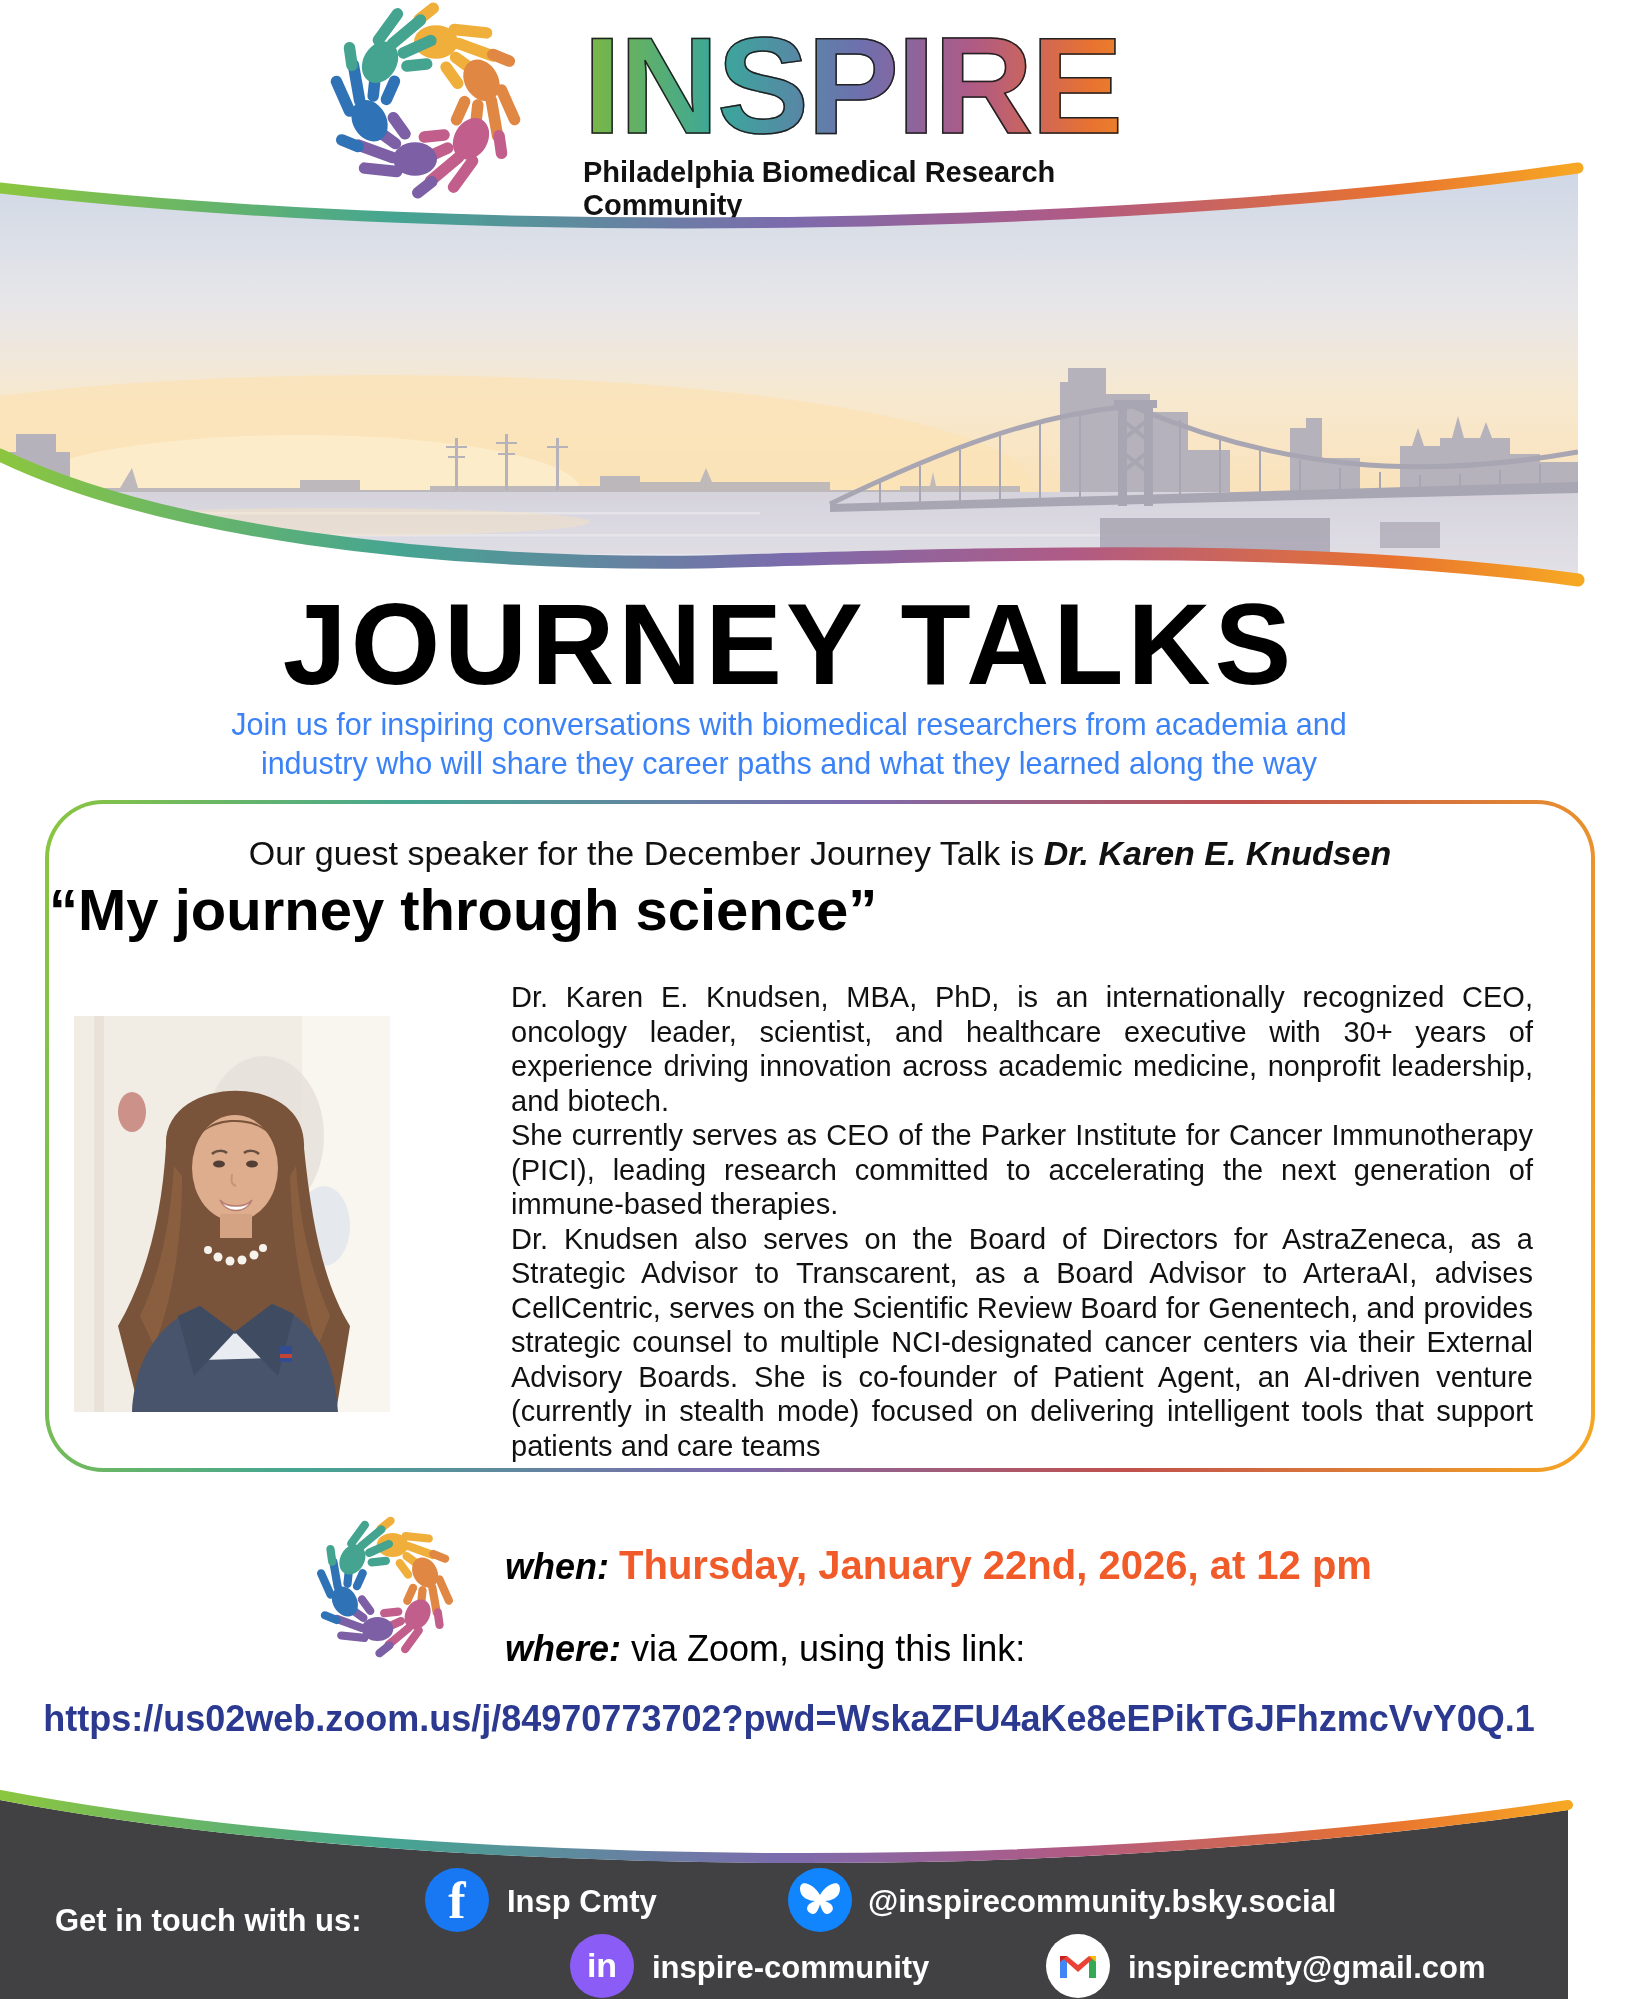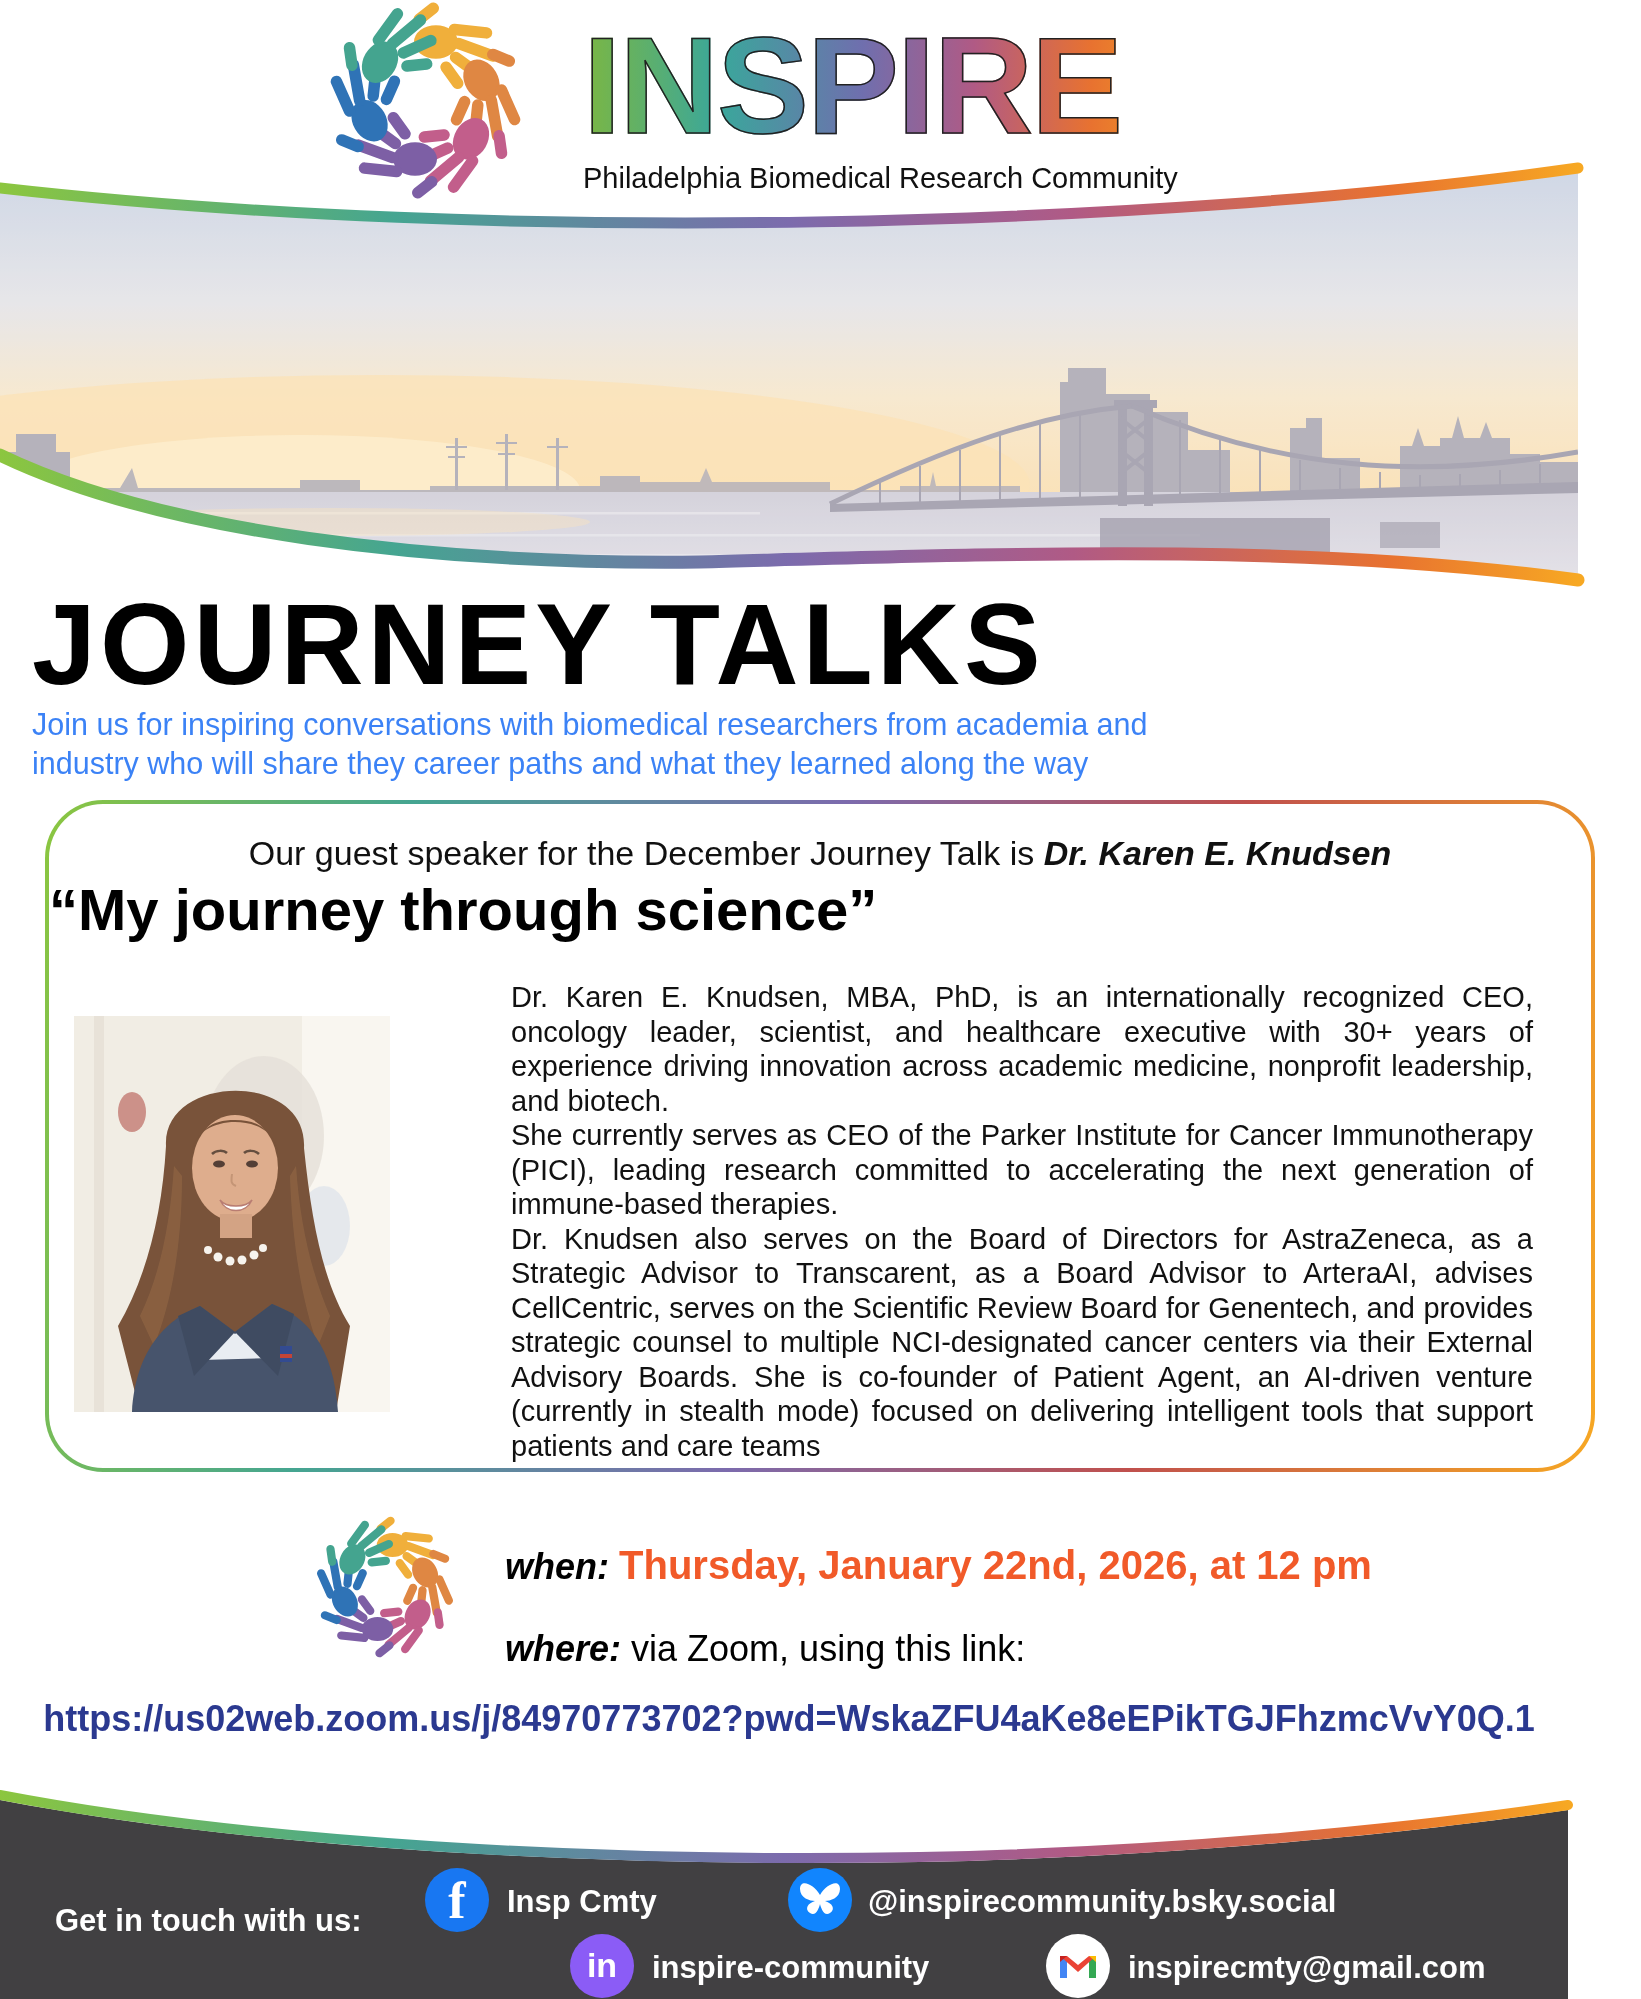--- a/index.html
+++ b/index.html
@@ -9,24 +9,24 @@
 
   
   .hands-logo{position:absolute;}
   .logo-text{position:absolute;left:583px;top:16px;width:620px;}
   .inspire-word{
     font-size:138px;font-weight:bold;letter-spacing:-2px;line-height:1;
     background:linear-gradient(90deg,#7cb742 0%,#3aa79b 22%,#6f6fae 45%,#b05a85 63%,#e87230 82%,#f2a71f 100%);
     -webkit-background-clip:text;background-clip:text;color:transparent;
     -webkit-text-stroke:1.5px #222;
   }
-  .inspire-sub{font-size:29px;font-weight:normal;color:#111;margin-top:8px;letter-spacing:0px;}
-
-  
-  .content-band{position:absolute;left:0;width:1578px;padding-left:32px;}
+  .inspire-sub{font-size:29px;font-weight:bold;color:#111;margin-top:2px;letter-spacing:0px;}
+
+  
+  .content-band{position:absolute;left:0;width:1578px;text-align:center;}
   .hero-title{top:578px;font-size:115px;font-weight:bold;color:#000;letter-spacing:4px;}
   .hero-intro{top:705px;font-size:30.5px;color:#3b82f6;line-height:39px;}
 
   
   .speaker-box{position:absolute;left:45px;top:800px;width:1550px;height:672px;
     background:linear-gradient(100deg,#8cc63f 0%,#45a591 22%,#7c6bad 48%,#c0504d 72%,#f7a823 100%);
     border-radius:58px;}
   .speaker-box-inner{position:absolute;left:4px;top:4px;right:4px;bottom:4px;background:#fff;border-radius:54px;}
   .box-heading{position:absolute;left:0;top:30px;width:100%;text-align:center;font-size:34px;color:#111;}
   .box-heading b{font-weight:bold;font-style:italic;}

